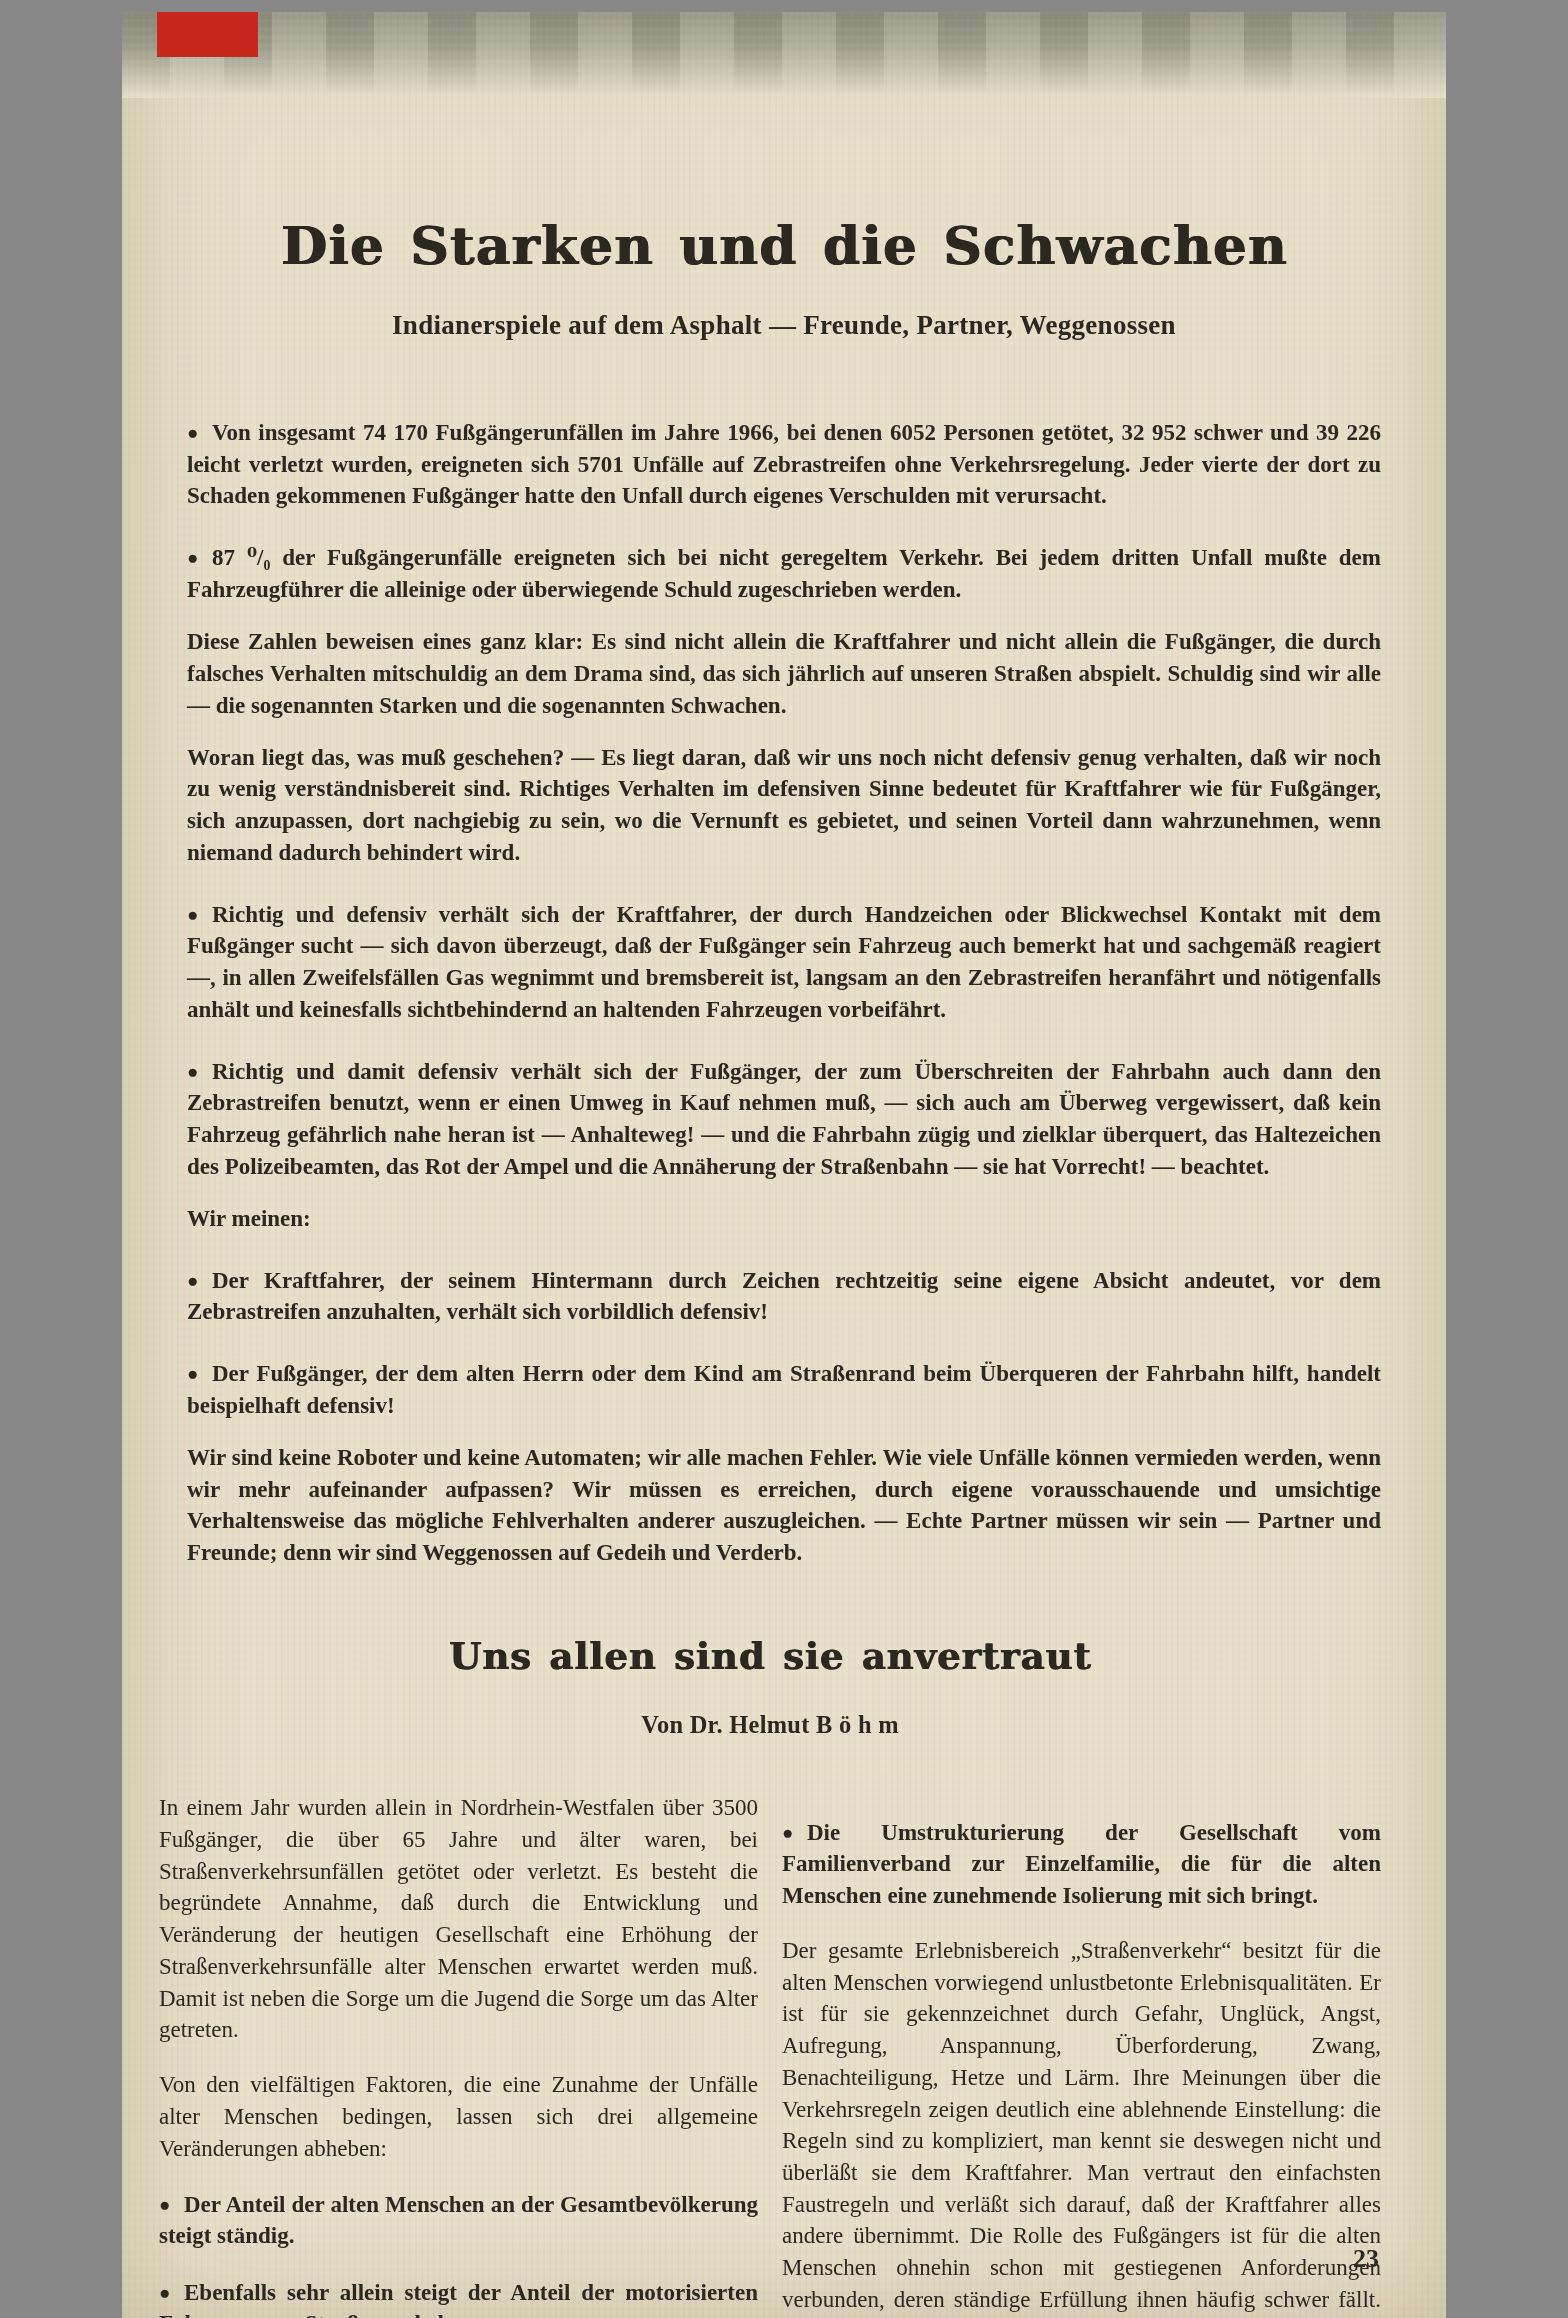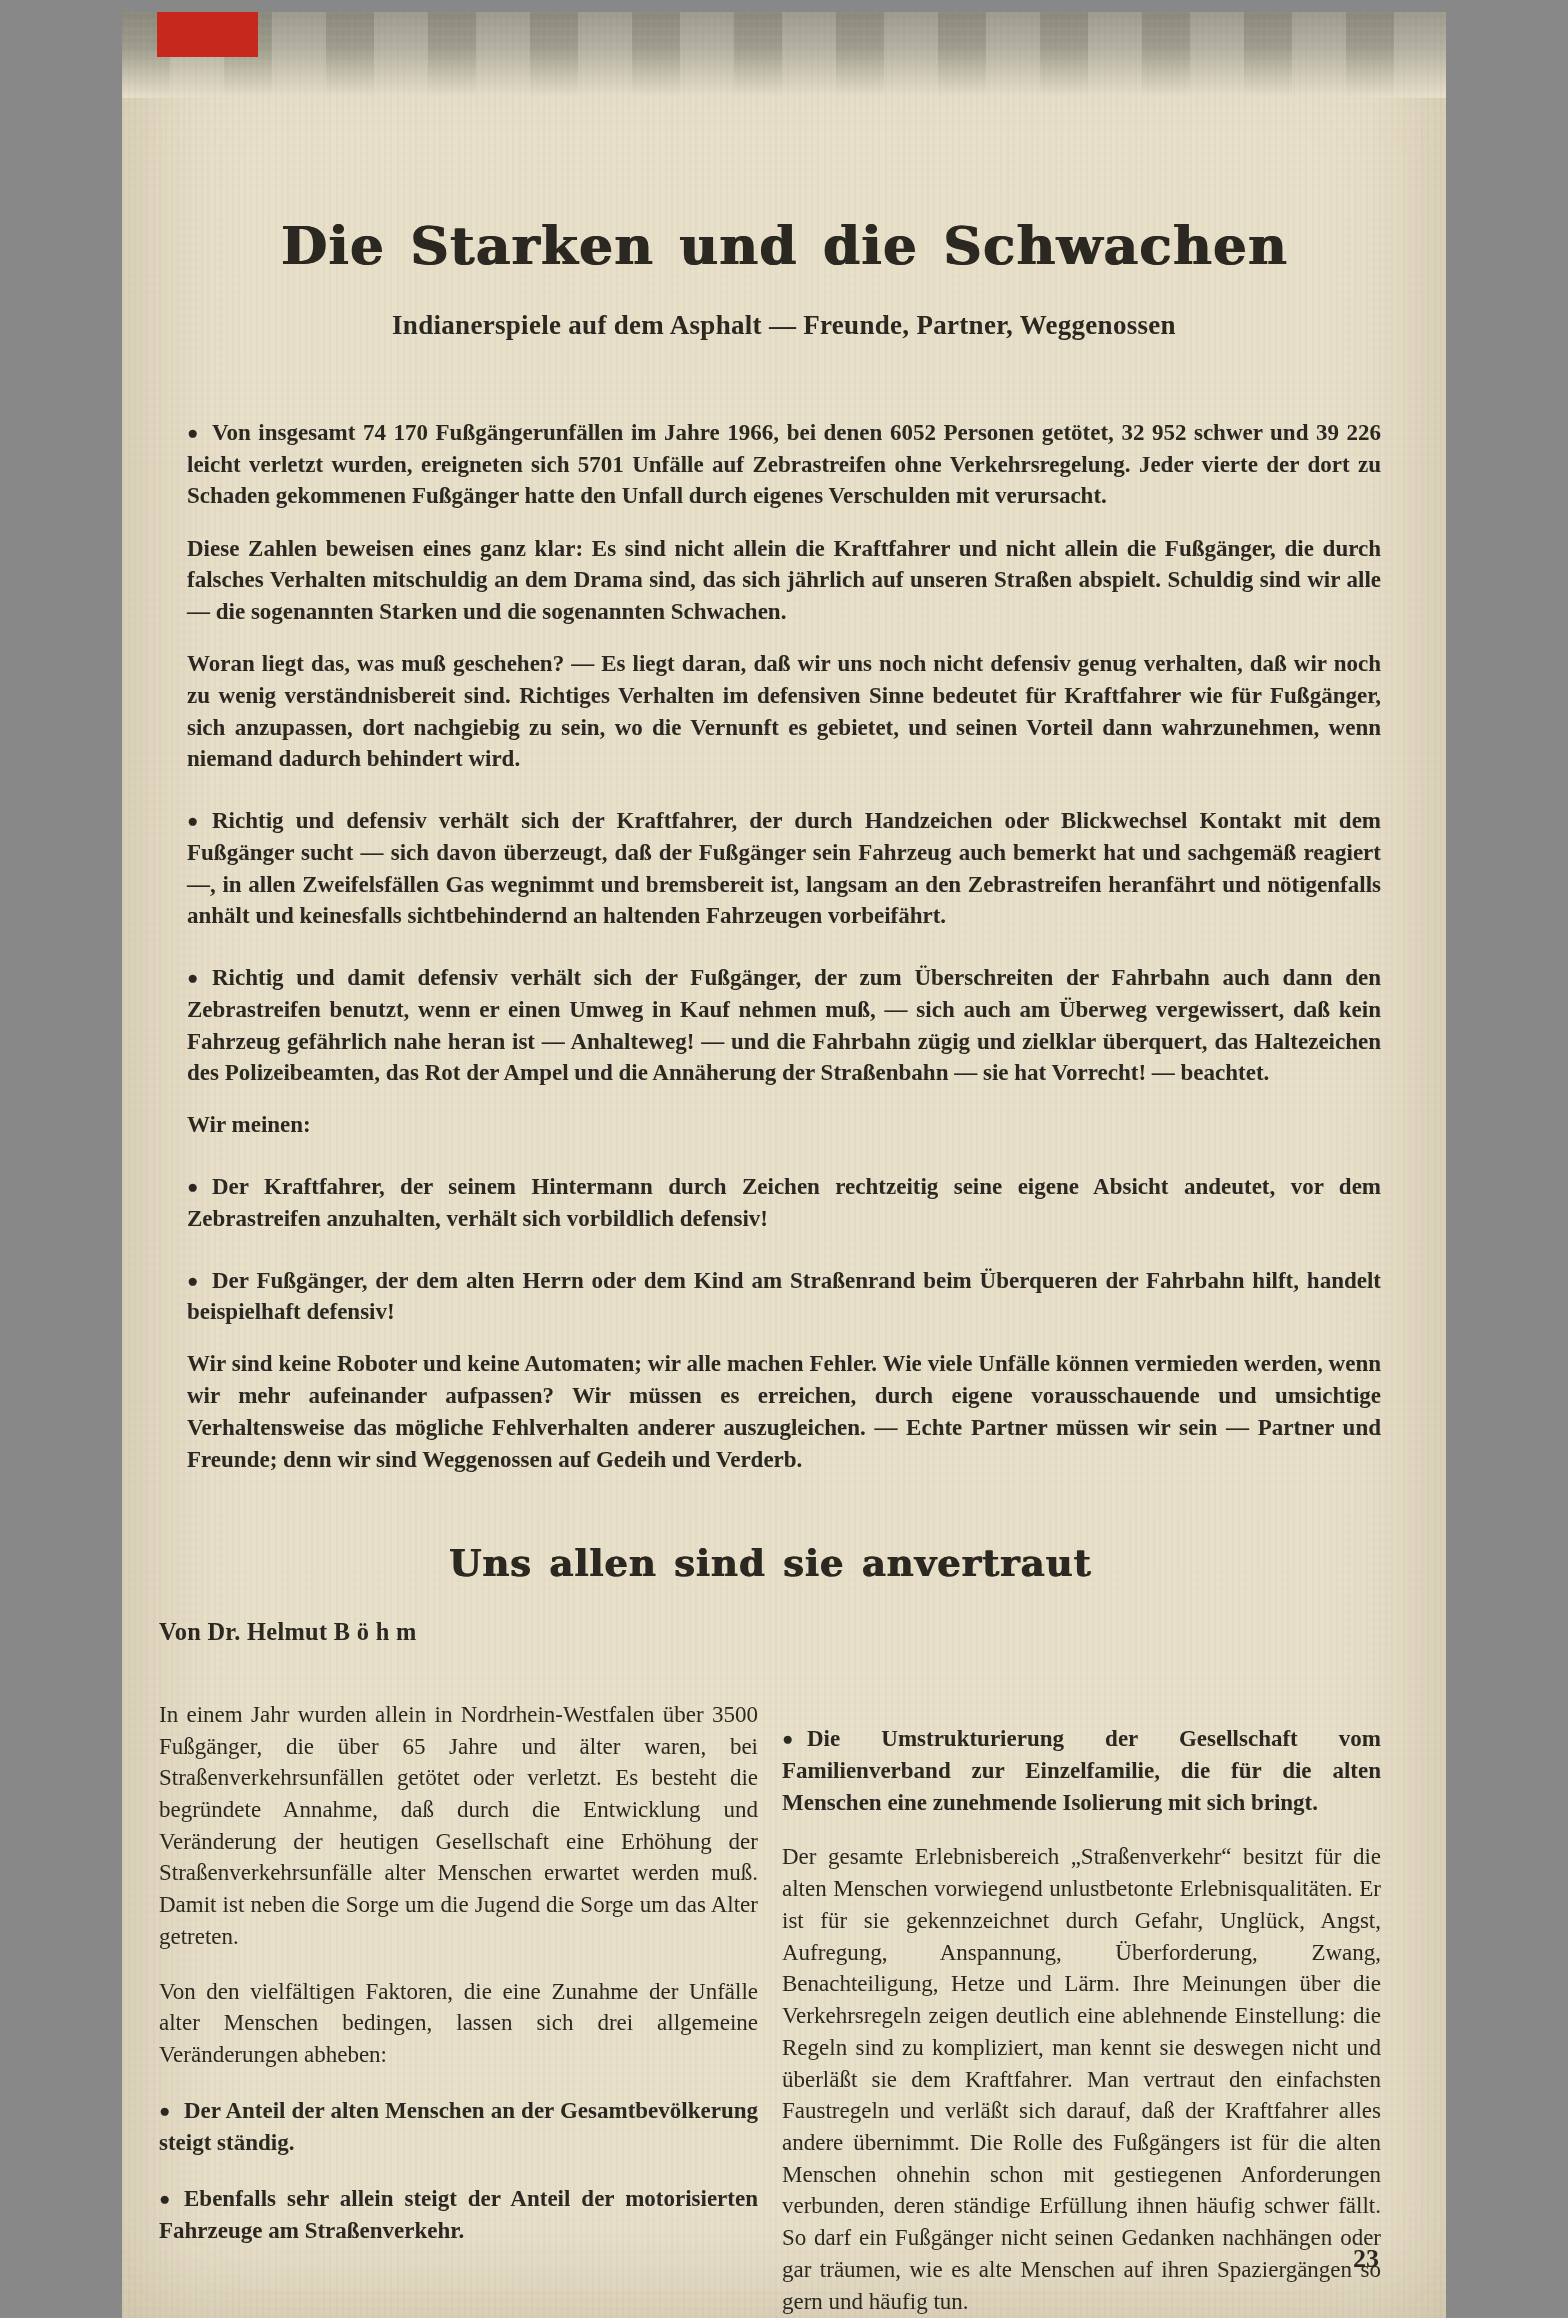--- a/index.html
+++ b/index.html
@@ -62,21 +62,21 @@
     transform:translateY(-1.4px);
   }
   .a2{padding:45px 65px 0 37px;}
   .title2{
     margin:0;text-align:center;
     font-family:"DejaVu Serif","Liberation Serif",serif;
     font-weight:700;font-size:37px;letter-spacing:1px;word-spacing:3.4px;
     text-shadow:1px 0 0 currentColor;
   }
   .byline{
-    margin-top:33px;text-align:left;
+    margin-top:33px;text-align:center;
     font-weight:700;font-size:24.4px;letter-spacing:0.3px;
   }
   .columns{
     display:flex;gap:24px;margin-top:53px;
   }
   .col{flex:1;min-width:0;}
   .a2 .para{font-weight:400;margin-bottom:23px;}
   .a2 .para.has-bullet{font-weight:700;margin-top:24.4px;}
   .page-number{
     position:absolute;right:67px;bottom:57px;
@@ -88,20 +88,21 @@
 
 <div class="page">
   <div class="scan-band"></div>
   <div class="red-mark"></div>
 
   <article class="a1">
     <h1 class="title1">Die Starken und die Schwachen</h1>
     <h2 class="subtitle1">Indianerspiele auf dem Asphalt — Freunde, Partner, Weggenossen</h2>
     <div class="body1">
         <p class="para has-bullet"><span class="dot">●</span><span>Von insgesamt 74 170 Fußgängerunfällen im Jahre 1966, bei denen 6052 Personen getötet, 32 952 schwer und 39 226 leicht verletzt wurden, ereigneten sich 5701 Unfälle auf Zebrastreifen ohne Verkehrsregelung. Jeder vierte der dort zu Schaden gekommenen Fußgänger hatte den Unfall durch eigenes Verschulden mit verursacht.</span></p>
+        <p class="para has-bullet"><span class="dot">●</span><span>87 ⁰/₀ der Fußgängerunfälle ereigneten sich bei nicht geregeltem Verkehr. Bei jedem dritten Unfall mußte dem Fahrzeugführer die alleinige oder überwiegende Schuld zugeschrieben werden.</span></p>
         <p class="para"><span>Diese Zahlen beweisen eines ganz klar: Es sind nicht allein die Kraftfahrer und nicht allein die Fußgänger, die durch falsches Verhalten mitschuldig an dem Drama sind, das sich jährlich auf unseren Straßen abspielt. Schuldig sind wir alle — die sogenannten Starken und die sogenannten Schwachen.</span></p>
         <p class="para"><span>Woran liegt das, was muß geschehen? — Es liegt daran, daß wir uns noch nicht defensiv genug verhalten, daß wir noch zu wenig verständnisbereit sind. Richtiges Verhalten im defensiven Sinne bedeutet für Kraftfahrer wie für Fußgänger, sich anzupassen, dort nachgiebig zu sein, wo die Vernunft es gebietet, und seinen Vorteil dann wahrzunehmen, wenn niemand dadurch behindert wird.</span></p>
         <p class="para has-bullet"><span class="dot">●</span><span>Richtig und defensiv verhält sich der Kraftfahrer, der durch Handzeichen oder Blickwechsel Kontakt mit dem Fußgänger sucht — sich davon überzeugt, daß der Fußgänger sein Fahrzeug auch bemerkt hat und sachgemäß reagiert —, in allen Zweifelsfällen Gas wegnimmt und bremsbereit ist, langsam an den Zebrastreifen heranfährt und nötigenfalls anhält und keinesfalls sichtbehindernd an haltenden Fahrzeugen vorbeifährt.</span></p>
         <p class="para has-bullet"><span class="dot">●</span><span>Richtig und damit defensiv verhält sich der Fußgänger, der zum Überschreiten der Fahrbahn auch dann den Zebrastreifen benutzt, wenn er einen Umweg in Kauf nehmen muß, — sich auch am Überweg vergewissert, daß kein Fahrzeug gefährlich nahe heran ist — Anhalteweg! — und die Fahrbahn zügig und zielklar überquert, das Haltezeichen des Polizeibeamten, das Rot der Ampel und die Annäherung der Straßenbahn — sie hat Vorrecht! — beachtet.</span></p>
         <p class="para"><span>Wir meinen:</span></p>
         <p class="para has-bullet"><span class="dot">●</span><span>Der Kraftfahrer, der seinem Hintermann durch Zeichen rechtzeitig seine eigene Absicht andeutet, vor dem Zebrastreifen anzuhalten, verhält sich vorbildlich defensiv!</span></p>
         <p class="para has-bullet"><span class="dot">●</span><span>Der Fußgänger, der dem alten Herrn oder dem Kind am Straßenrand beim Überqueren der Fahrbahn hilft, handelt beispielhaft defensiv!</span></p>
         <p class="para"><span>Wir sind keine Roboter und keine Automaten; wir alle machen Fehler. Wie viele Unfälle können vermieden werden, wenn wir mehr aufeinander aufpassen? Wir müssen es erreichen, durch eigene vorausschauende und umsichtige Verhaltensweise das mögliche Fehlverhalten anderer auszugleichen. — Echte Partner müssen wir sein — Partner und Freunde; denn wir sind Weggenossen auf Gedeih und Verderb.</span></p>
       </div>
   </article>

